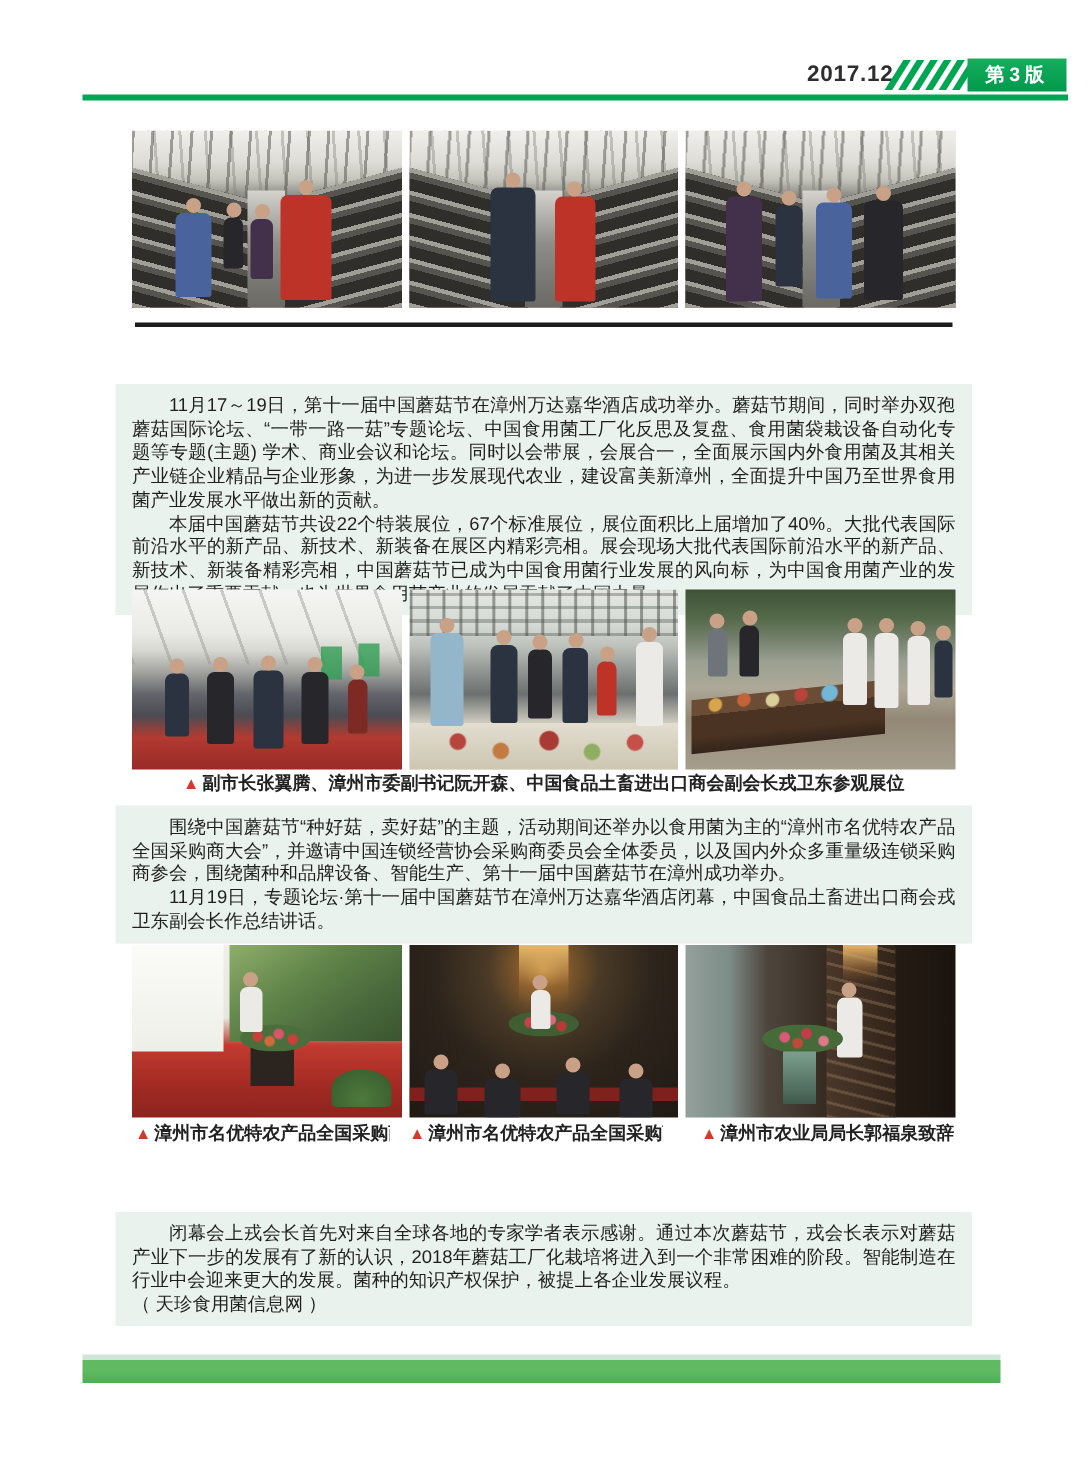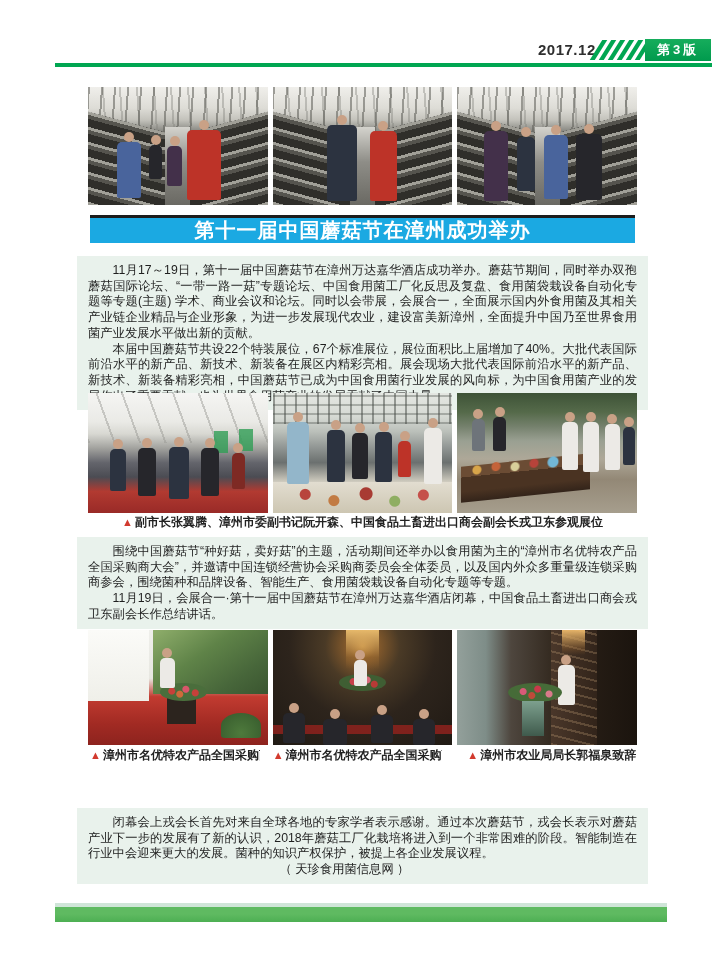--- a/index.html
+++ b/index.html
@@ -123,21 +123,21 @@
   .headline-rule { position:absolute; top:215px; left:90px; width:545px; height:3px; background:#1c1c1c; }
   .headline-bar { position:absolute; top:218px; left:90px; width:545px; height:25px;
       background:#1ba9e2; color:#ffffff; font-size:20px; font-weight:bold;
       text-align:center; line-height:25px; letter-spacing:1px; }
 
   
   .textblock { position:absolute; left:77px; width:571px; background:#e9f2ec;
       padding:7px 11px 6px 11px; color:#1f1f1f; font-size:12.3px; line-height:15.7px;
       text-align:justify; font-weight:500; }
   .textblock p { text-indent:2em; }
-  .textblock .source { text-align:center; text-indent:0; padding-right:36px; }
+  .textblock .source { text-align:left; text-indent:0; padding-right:36px; }
 
   
   .caption-center { position:absolute; left:77px; width:571px; text-align:center;
       font-size:12px; font-weight:bold; color:#222; }
   .caption-center .tri, .cap3 .tri { color:#d23a2e; margin-right:2px; font-size:11px; }
   .cap3-row { position:absolute; left:88px; width:549px; display:flex; gap:5px; }
   .cap3 { flex:1; font-size:12px; font-weight:bold; color:#222; white-space:nowrap; overflow:hidden; }
 
   
   .footer-bar { position:absolute; top:903px; left:55px; width:612px; height:19px;
@@ -185,21 +185,20 @@
         <div class="shelf-r"></div>
         <div class="aisle"></div>
       <div class="pn c-plum" style="left:15%; bottom:3%; width:24px; height:70px;"></div>
       <div class="pn c-navy" style="left:33%; bottom:12%; width:18px; height:54px;"></div>
       <div class="pn c-blue" style="left:48%; bottom:5%; width:24px; height:64px;"></div>
       <div class="pn c-dark" style="left:66%; bottom:4%; width:26px; height:66px;"></div>
     </div>
   </div>
 
   <div class="headline-rule"></div>
-  <div class="headline-bar">第十一届中国蘑菇节在漳州成功举办</div>
 
   <div class="textblock" style="top:256px;">
     <p>11月17～19日，第十一届中国蘑菇节在漳州万达嘉华酒店成功举办。蘑菇节期间，同时举办双孢蘑菇国际论坛、“一带一路一菇”专题论坛、中国食用菌工厂化反思及复盘、食用菌袋栽设备自动化专题等专题(主题) 学术、商业会议和论坛。同时以会带展，会展合一，全面展示国内外食用菌及其相关产业链企业精品与企业形象，为进一步发展现代农业，建设富美新漳州，全面提升中国乃至世界食用菌产业发展水平做出新的贡献。</p>
     <p>本届中国蘑菇节共设22个特装展位，67个标准展位，展位面积比上届增加了40%。大批代表国际前沿水平的新产品、新技术、新装备在展区内精彩亮相。展会现场大批代表国际前沿水平的新产品、新技术、新装备精彩亮相，中国蘑菇节已成为中国食用菌行业发展的风向标，为中国食用菌产业的发展作出了重要贡献，也为世界食用菌产业的发展贡献了中国力量。</p>
   </div>
 
   <div class="photo-row" style="top:393px; height:120px;">
     <div class="photo sc-expo">
       <div class="tent"></div>
       <div class="banner" style="top:30%; right:8%;"></div>
@@ -230,22 +229,22 @@
       <div class="pn c-white" style="left:82%; bottom:36%; width:15px; height:46px;"></div>
       <div class="pn c-navy" style="left:92%; bottom:40%; width:12px; height:38px;"></div>
     </div>
   </div>
 
   <div class="caption-center" style="top:514px;">
     <span class="tri">▲</span><span>副市长张翼腾、漳州市委副书记阮开森、中国食品土畜进出口商会副会长戎卫东参观展位</span>
   </div>
 
   <div class="textblock" style="top:537px;">
-    <p>围绕中国蘑菇节“种好菇，卖好菇”的主题，活动期间还举办以食用菌为主的“漳州市名优特农产品全国采购商大会”，并邀请中国连锁经营协会采购商委员会全体委员，以及国内外众多重量级连锁采购商参会，围绕菌种和品牌设备、智能生产、食用菌袋栽设备自动化专题等专题。</p>
-    <p>11月19日，会展合一·第十一届中国蘑菇节在漳州万达嘉华酒店闭幕，中国食品土畜进出口商会戎卫东副会长作总结讲话。</p>
+    <p>围绕中国蘑菇节“种好菇，卖好菇”的主题，活动期间还举办以食用菌为主的“漳州市名优特农产品全国采购商大会”，并邀请中国连锁经营协会采购商委员会全体委员，以及国内外众多重量级连锁采购商参会，围绕菌种和品牌设备、智能生产、第十一届中国蘑菇节在漳州成功举办。</p>
+    <p>11月19日，专题论坛·第十一届中国蘑菇节在漳州万达嘉华酒店闭幕，中国食品土畜进出口商会戎卫东副会长作总结讲话。</p>
   </div>
 
   <div class="photo-row" style="top:630px; height:115px;">
     <div class="photo sc-stage">
       <div class="glow"></div>
         <div class="screen"></div>
       <div class="podium"></div>
         <div class="flowers"></div>
         <div class="plant"></div>
       <div class="pn c-white" style="left:40%; top:24%; width:15px; height:30px;"></div>

